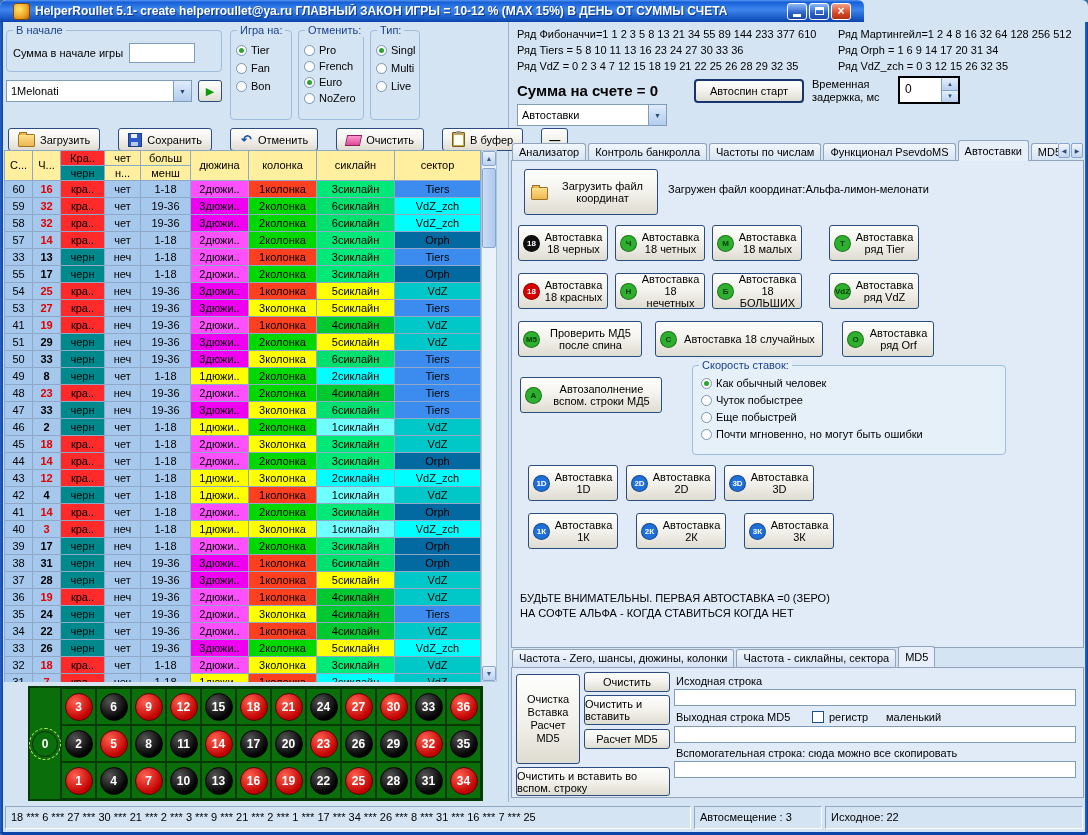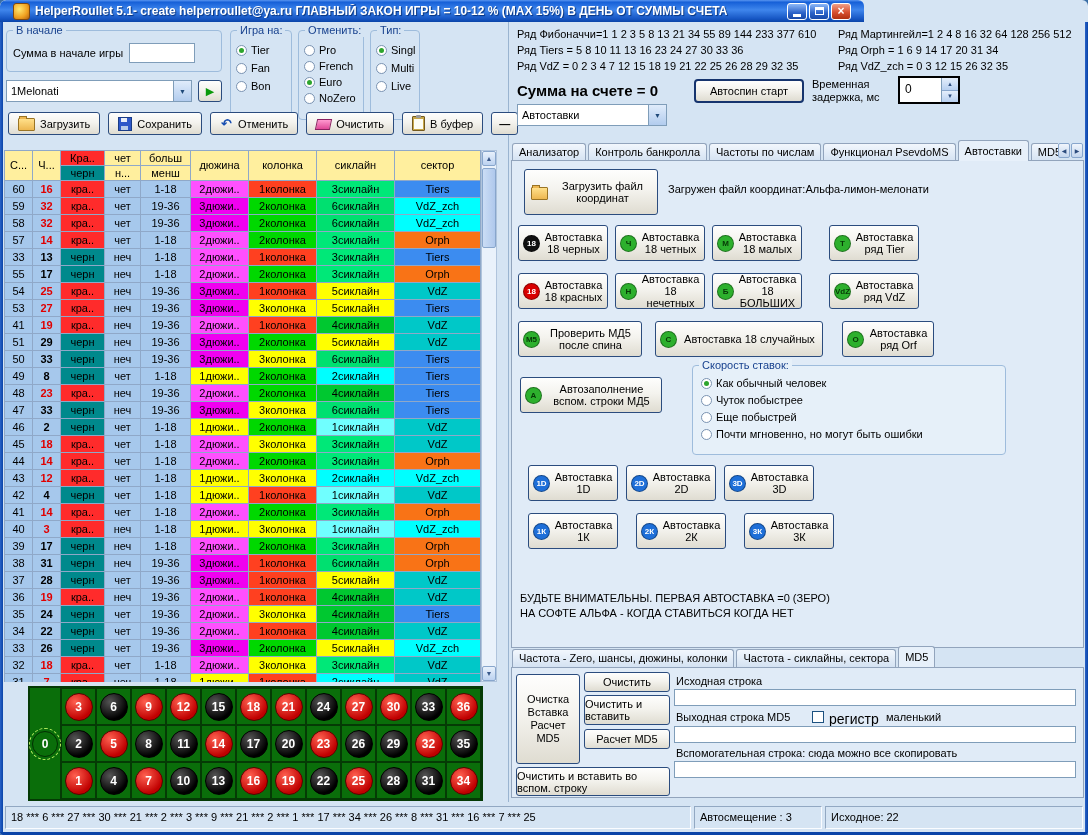--- a/index.html
+++ b/index.html
@@ -44,21 +44,21 @@
   .gs-row{display:flex;align-items:center;gap:6px;padding:12px 6px 0}
   .gs-label{font-size:11px;white-space:nowrap}
   #sumInput{width:66px;height:20px}
   #profileCombo{position:absolute;left:6px;top:80px;width:186px;height:22px}
   #playBtn{position:absolute;left:198px;top:80px;width:24px;height:22px}
   .play-glyph{color:#0A9A0A;font-size:11px}
   #grpGame{left:230px;top:30px;width:62px;height:90px}
   #grpWheel{left:298px;top:30px;width:66px;height:90px}
   #grpWheel .radio-list{gap:2px}
   #grpType{left:370px;top:30px;width:50px;height:90px}
-  #toolbar{position:absolute;left:8px;top:112px;display:flex;gap:8px;align-items:flex-start}
+  #toolbar{position:absolute;left:8px;top:128px;display:flex;gap:18px;align-items:flex-start}
   .tbtn{height:23px;padding:0 9px;gap:5px}
   .tbtn-small{padding:0 7px;font-weight:bold}
   .tico{flex:0 0 auto;display:inline-block}
   .folder-open-icon{width:15px;height:11px;background:linear-gradient(#FFE08A,#EDB750);border:1px solid #9A7424;border-radius:1px;position:relative;margin-top:2px}
   .folder-open-icon::before{content:"";position:absolute;top:-3px;left:0;width:6px;height:2px;background:#EDB750;border:1px solid #9A7424;border-bottom:none}
   .save-icon{width:12px;height:12px;background:#2E58C8;border:1px solid #1A3C86;position:relative}
   .save-icon::before{content:"";position:absolute;left:2px;top:0;width:6px;height:4px;background:#E8EEF8}
   .save-icon::after{content:"";position:absolute;left:2px;bottom:0;width:7px;height:4px;background:#B8CCE8}
   .undo-icon{width:13px;height:14px;display:flex;align-items:center;justify-content:center}
   .undo-icon::before{content:"\21B6";font-size:13px;color:#184EB0;font-weight:bold;line-height:13px}
@@ -78,21 +78,21 @@
   .w0{width:28px}.w1{width:28px}.w2{width:44px}.w3{width:36px}.w4{width:50px}.w5{width:58px}.w6{width:68px}.w7{width:78px}.w8{width:86px}
   .c-blue{background:#A6C8EC}
   .bg-red{background:#FF2B2B}
   .bg-teal{background:#00898C}
   .num{font-weight:bold}
   .numred{color:#E00000}
   .numblk{color:#000}
   .dz1{background:#FFFF00}.dz2{background:#FF50FF}.dz3{background:#F000F0}
   .kol1{background:#FF4020}.kol2{background:#00D800}.kol3{background:#FFFF00}
   .sx1{background:#70FFFF}.sx2{background:#00FFFF}.sx3{background:#00E878}.sx4{background:#00C830}.sx5{background:#FFFF00}.sx6{background:#00E070}
-  .sec-tiers{background:#3C8CF0}.sec-orph{background:#f97316}.sec-vdz{background:#00C8C8}.sec-vdzzch{background:#00FFFF}
+  .sec-tiers{background:#3C8CF0}.sec-orph{background:#0369a1}.sec-vdz{background:#00C8C8}.sec-vdzzch{background:#00FFFF}
   #vscroll{position:absolute;left:481px;top:150px;width:16px;height:532px;background:#EAF2FB;border:1px solid #B0C4DC;box-sizing:border-box;display:flex;flex-direction:column}
   .sb-btn{height:15px;background:linear-gradient(#E8F1FC,#BCD2F0);border:1px solid #88A6CC;border-radius:2px;font-size:7px;color:#3A5A8C;display:flex;align-items:center;justify-content:center;box-sizing:border-box}
   .sb-track{flex:1;position:relative}
   .sb-thumb{position:absolute;left:0;right:0;top:2px;height:80px;background:linear-gradient(90deg,#CBDDF5,#AFC8EC);border:1px solid #88A6CC;border-radius:2px;box-sizing:border-box}
 
   
   #board{position:absolute;left:28px;top:686px;background:#0A6E0A;border:2px solid #043A04;display:flex;box-sizing:border-box}
   #boardZeroCell{width:30px;display:flex;align-items:center;justify-content:center;border-right:1px solid #053A05}
   .bgrid{display:grid;grid-template-columns:repeat(12,35px);grid-auto-rows:37px}
   .bcell{border:1px solid #053A05;display:flex;align-items:center;justify-content:center;box-sizing:border-box}
@@ -153,21 +153,21 @@
   
   #bottomTabStrip{position:absolute;left:512px;top:648px;display:flex;align-items:flex-end;height:19px}
   #bottomPanel{position:absolute;left:511px;top:667px;width:573px;height:131px;border:1px solid #92A4BC;background:#E0EBF7;box-sizing:border-box}
   #md5BigBtn{position:absolute;left:4px;top:6px;width:64px;height:90px;white-space:normal;line-height:13px;text-align:center;padding:0 2px}
   #md5ClearBtn{position:absolute;left:72px;top:4px;width:86px;height:20px}
   #srcLabel{position:absolute;left:164px;top:7px;font-size:11px}
   #srcInput{position:absolute;left:162px;top:21px;width:402px;height:17px}
   #clearPasteBtn{position:absolute;left:72px;top:27px;width:86px;height:30px;white-space:normal;line-height:12px}
   #outLabel{position:absolute;left:164px;top:43px;font-size:11px}
   #regBox{position:absolute;left:300px;top:43px;width:12px;height:12px;background:#fff;border:1px solid #1C5180;box-sizing:border-box}
-  #regLabel{position:absolute;left:317px;top:43px;font-size:14px}
+  #regLabel{position:absolute;left:317px;top:43px;font-size:11px}
   #regNote{position:absolute;left:374px;top:43px;font-size:11px}
   #outInput{position:absolute;left:162px;top:58px;width:402px;height:17px}
   #calcBtn{position:absolute;left:72px;top:61px;width:86px;height:20px}
   #helpLabel{position:absolute;left:164px;top:79px;font-size:11px}
   #helpInput{position:absolute;left:162px;top:93px;width:402px;height:17px}
   #helperPasteBtn{position:absolute;left:4px;top:99px;width:154px;height:29px;white-space:normal;line-height:12px}
 
   
   #statusbar{position:absolute;left:3px;top:803px;width:1082px;height:29px;display:flex;gap:3px;padding:3px 2px;box-sizing:border-box;font-size:11px}
   .sb-cell{border:1px solid;border-color:#92A8C2 #FAFCFF #FAFCFF #92A8C2;line-height:21px;padding:0 5px;white-space:nowrap;overflow:hidden;box-sizing:border-box}

